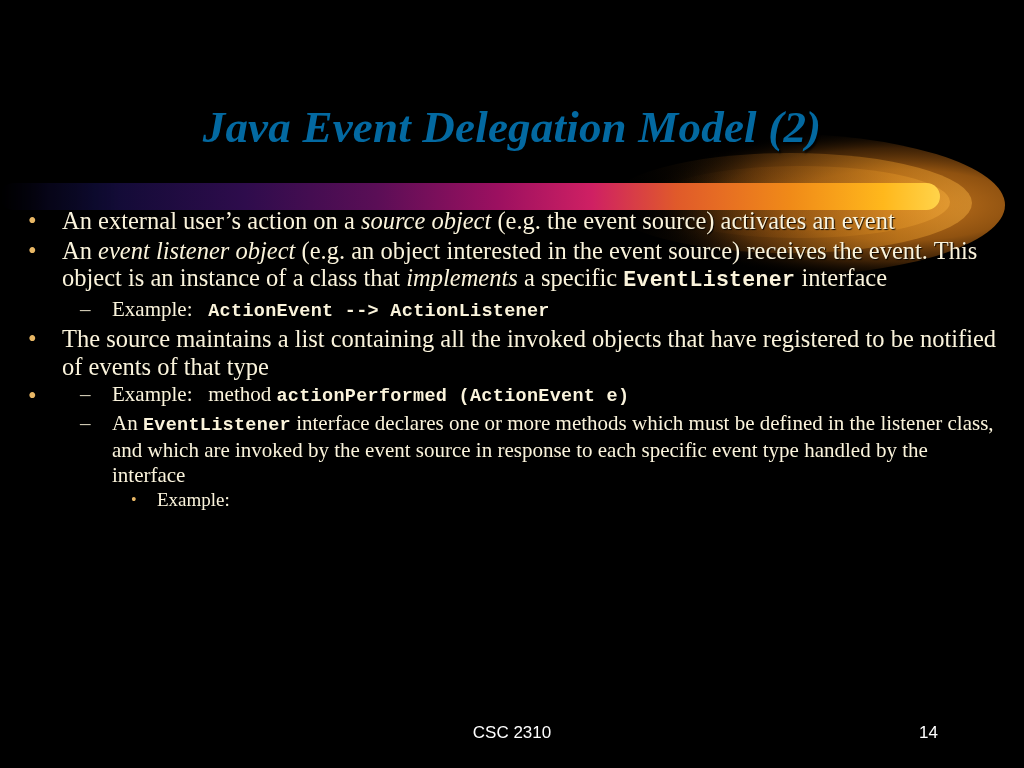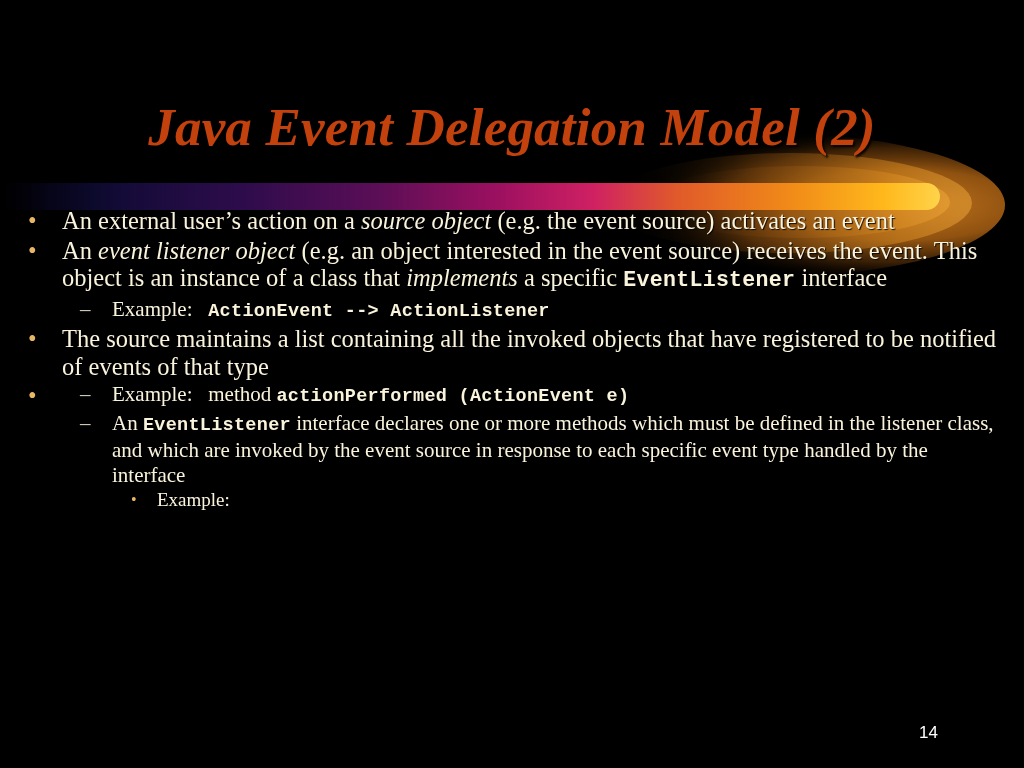--- a/index.html
+++ b/index.html
@@ -39,24 +39,24 @@
     top: 100px;
     width: 1024px;
     text-align: center;
     z-index: 5;
   }
   #title {
     display: inline-block;
     font-family: "Liberation Serif", "DejaVu Serif", serif;
     font-style: italic;
     font-weight: bold;
-    font-size: 53px;
+    font-size: 45px;
     line-height: 54px;
     letter-spacing: 0.2px;
-    color: #c2410c;
+    color: #0369a1;
     text-shadow: 2px 2px 2px rgba(0,0,0,0.85);
     white-space: nowrap;
   }
 
   
   #body {
     position: absolute;
     left: 0;
     top: 207px;
     width: 1024px;
@@ -215,16 +215,17 @@
       <div class="row lv1"><span class="mk">•</span><span>An </span><span class="it">event listener object</span><span> (e.g. an object interested in the event source) receives the event. This object is an instance of a class that </span><span class="it">implements</span><span> a specific </span><span class="code">EventListener</span><span>  interface</span></div>
       <div class="row lv2"><span class="mk">–</span><span>Example:&nbsp;&nbsp; </span><span class="code">ActionEvent --&gt; ActionListener</span></div>
       <div class="row lv1"><span class="mk">•</span><span>The source maintains a list containing all the invoked objects that have registered to be notified of events of that type</span></div>
       <div class="row lv1"><span class="mk">•</span></div>
       <div class="row lv2"><span class="mk">–</span><span>Example:&nbsp;&nbsp; method </span><span class="code">actionPerformed (ActionEvent e)</span></div>
       <div class="row lv2"><span class="mk">–</span><span>An </span><span class="code">EventListener</span><span> interface declares one or more methods which must be defined in the listener class, and which are invoked by the event source in response to each specific event type handled by the interface</span></div>
       <div class="row lv3"><span class="mk">•</span><span>Example:</span></div>
     </div>
 
   <div id="footer">
+    <span id="footer-center">CSC 2310</span>
     <span id="footer-page">14</span>
   </div>
 
 </div>
 
 </body></html>

